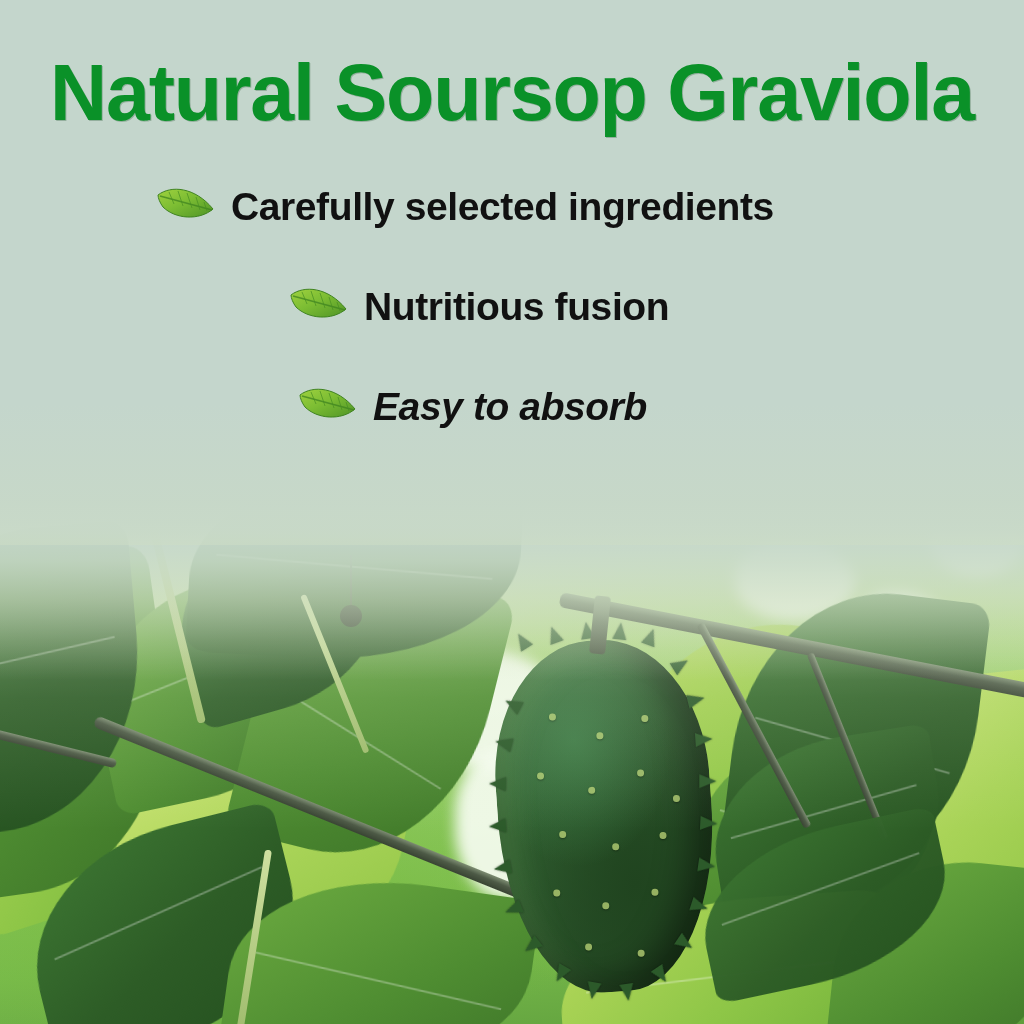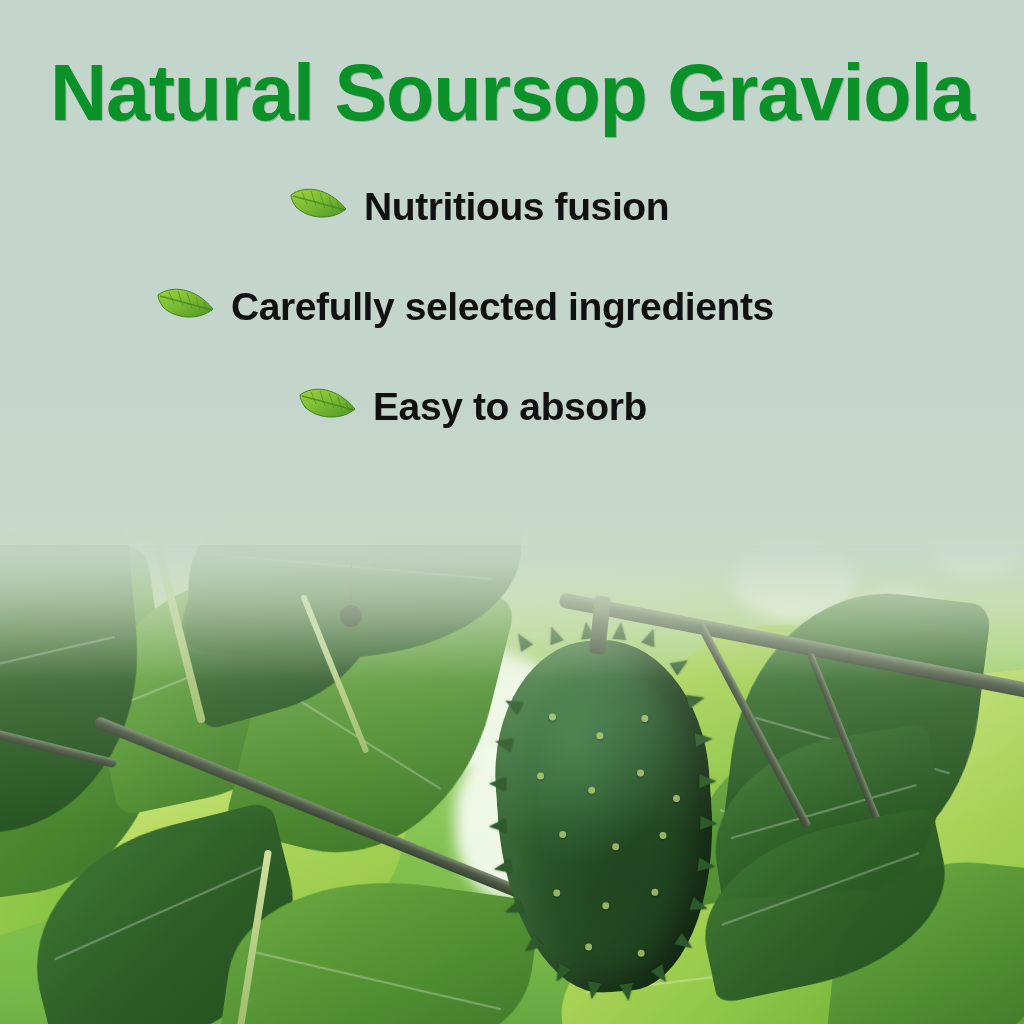--- a/index.html
+++ b/index.html
@@ -153,21 +153,21 @@
     font-weight:bold;
     color:#111111;
     letter-spacing:-.4px;
     white-space:nowrap;
     line-height:1;
   }
   
   .b0 { padding-left:155px; }
   .b1 { padding-left:288px; }
   .b2 { padding-left:308px; }
-  .b3 { padding-left:297px; }
+  .b3 { padding-left:297px;font-style:italic; }
 </style>
 </head>
 <body>
 
 <div id="poster">
 
   <div class="photo-layer">
     <div class="photo-inner"></div>
 
     <div class="sky" style="left:415px;top:150px;width:150px;height:120px;"></div>
@@ -294,57 +294,57 @@
     <div class="photo-fade"></div>
   </div>
 
   <div class="panel"></div>
 
   <div class="panel-content">
 
     <div class="title">Natural Soursop Graviola</div>
 
     <div class="bullets">
+
+      <div class="bullet b0">
+        <span class="bullet-icon">
+          <svg viewBox="0 0 62 46" width="62" height="46" aria-hidden="true">
+            <defs>
+              <linearGradient id="lg0" x1="0" y1="0" x2="1" y2="1">
+                <stop offset="0%" stop-color="#9fd13f"></stop>
+                <stop offset="45%" stop-color="#7cbd33"></stop>
+                <stop offset="100%" stop-color="#4f9426"></stop>
+              </linearGradient>
+            </defs>
+            <path d="M3 12 C16 2, 40 4, 58 26 C44 38, 20 36, 8 24 C5 20, 3 15, 3 12 Z" fill="url(#lg0)" stroke="#3f8320" stroke-width="1"></path>
+            <path d="M5 13 L57 27" stroke="#3f8320" stroke-width="1.4" fill="none" opacity=".75"></path>
+            <path d="M14 9 L19 21 M23 8 L28 23 M32 10 L37 25 M41 14 L45 27 M49 19 L52 28" stroke="#478f22" stroke-width="1" fill="none" opacity=".7"></path>
+          </svg>
+        </span>
+        <span class="bullet-text">Carefully selected ingredients</span>
+      </div>
 
       <div class="bullet b1">
         <span class="bullet-icon">
           <svg viewBox="0 0 62 46" width="62" height="46" aria-hidden="true">
             <defs>
               <linearGradient id="lg1" x1="0" y1="0" x2="1" y2="1">
                 <stop offset="0%" stop-color="#9fd13f"></stop>
                 <stop offset="45%" stop-color="#7cbd33"></stop>
                 <stop offset="100%" stop-color="#4f9426"></stop>
               </linearGradient>
             </defs>
             <path d="M3 12 C16 2, 40 4, 58 26 C44 38, 20 36, 8 24 C5 20, 3 15, 3 12 Z" fill="url(#lg1)" stroke="#3f8320" stroke-width="1"></path>
             <path d="M5 13 L57 27" stroke="#3f8320" stroke-width="1.4" fill="none" opacity=".75"></path>
             <path d="M14 9 L19 21 M23 8 L28 23 M32 10 L37 25 M41 14 L45 27 M49 19 L52 28" stroke="#478f22" stroke-width="1" fill="none" opacity=".7"></path>
           </svg>
         </span>
         <span class="bullet-text">Nutritious fusion</span>
       </div>
 
-      <div class="bullet b0">
-        <span class="bullet-icon">
-          <svg viewBox="0 0 62 46" width="62" height="46" aria-hidden="true">
-            <defs>
-              <linearGradient id="lg0" x1="0" y1="0" x2="1" y2="1">
-                <stop offset="0%" stop-color="#9fd13f"></stop>
-                <stop offset="45%" stop-color="#7cbd33"></stop>
-                <stop offset="100%" stop-color="#4f9426"></stop>
-              </linearGradient>
-            </defs>
-            <path d="M3 12 C16 2, 40 4, 58 26 C44 38, 20 36, 8 24 C5 20, 3 15, 3 12 Z" fill="url(#lg0)" stroke="#3f8320" stroke-width="1"></path>
-            <path d="M5 13 L57 27" stroke="#3f8320" stroke-width="1.4" fill="none" opacity=".75"></path>
-            <path d="M14 9 L19 21 M23 8 L28 23 M32 10 L37 25 M41 14 L45 27 M49 19 L52 28" stroke="#478f22" stroke-width="1" fill="none" opacity=".7"></path>
-          </svg>
-        </span>
-        <span class="bullet-text">Carefully selected ingredients</span>
-      </div>
-
 
       <div class="bullet b3">
         <span class="bullet-icon">
           <svg viewBox="0 0 62 46" width="62" height="46" aria-hidden="true">
             <defs>
               <linearGradient id="lg3" x1="0" y1="0" x2="1" y2="1">
                 <stop offset="0%" stop-color="#9fd13f"></stop>
                 <stop offset="45%" stop-color="#7cbd33"></stop>
                 <stop offset="100%" stop-color="#4f9426"></stop>
               </linearGradient>

